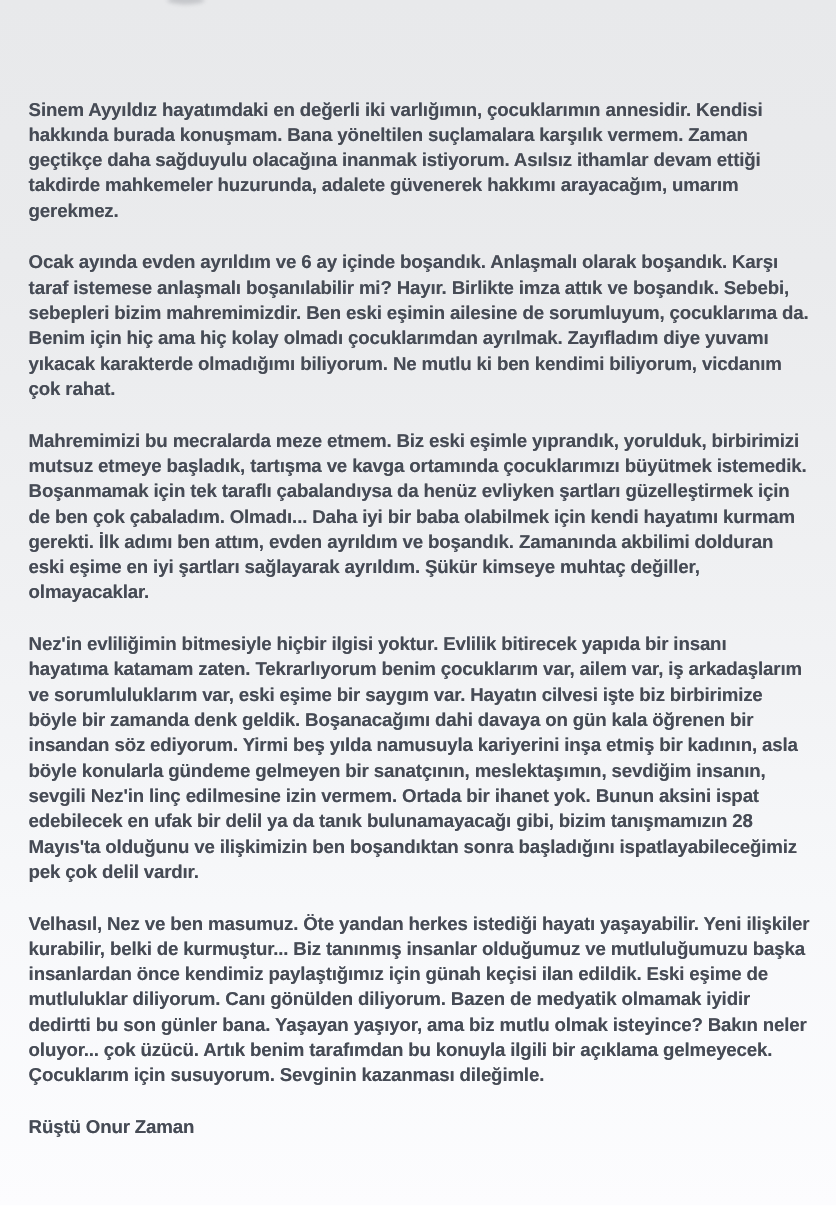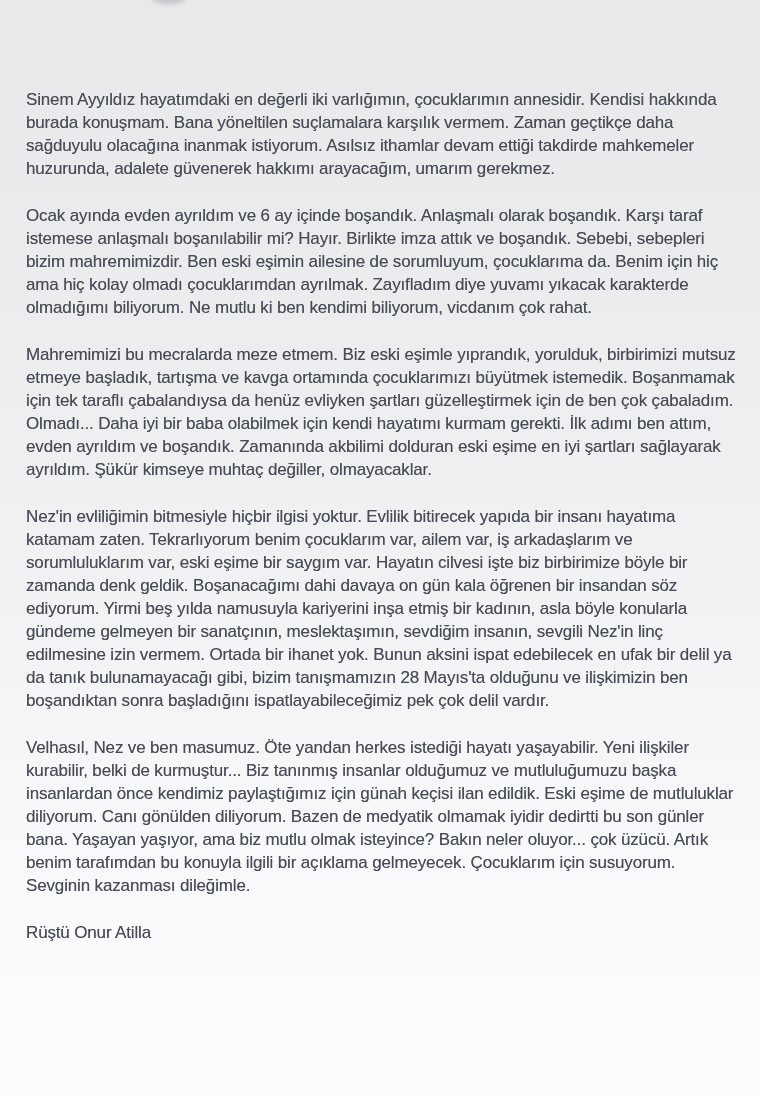--- a/index.html
+++ b/index.html
@@ -6,20 +6,21 @@
     margin: 0;
     padding: 0;
   }
   .page {
     position: relative;
     width: 760px;
     height: 1096px;
     overflow: hidden;
     background: linear-gradient(180deg, #e8e9eb 0%, #eaebed 22%, #f0f1f3 50%, #f7f8fa 75%, #fcfcfe 100%);
     font-family: "Liberation Sans", "DejaVu Sans", sans-serif;
+    font-weight: bold;
   }
   .artifact {
     position: absolute;
     top: -4px;
     left: 152px;
     width: 34px;
     height: 8px;
     border-radius: 50%;
     background: #9a9ca2;
     opacity: 0.45;
@@ -47,15 +48,15 @@
 <body>
 
 <div class="page">
   <div class="artifact"></div>
   <div class="content">
     <p>Sinem Ayyıldız hayatımdaki en değerli iki varlığımın, çocuklarımın annesidir. Kendisi hakkında burada konuşmam. Bana yöneltilen suçlamalara karşılık vermem. Zaman geçtikçe daha sağduyulu olacağına inanmak istiyorum. Asılsız ithamlar devam ettiği takdirde mahkemeler huzurunda, adalete güvenerek hakkımı arayacağım, umarım gerekmez.</p>
     <p>Ocak ayında evden ayrıldım ve 6 ay içinde boşandık. Anlaşmalı olarak boşandık. Karşı taraf istemese anlaşmalı boşanılabilir mi? Hayır. Birlikte imza attık ve boşandık. Sebebi, sebepleri bizim mahremimizdir. Ben eski eşimin ailesine de sorumluyum, çocuklarıma da. Benim için hiç ama hiç kolay olmadı çocuklarımdan ayrılmak. Zayıfladım diye yuvamı yıkacak karakterde olmadığımı biliyorum. Ne mutlu ki ben kendimi biliyorum, vicdanım çok rahat.</p>
     <p>Mahremimizi bu mecralarda meze etmem. Biz eski eşimle yıprandık, yorulduk, birbirimizi mutsuz etmeye başladık, tartışma ve kavga ortamında çocuklarımızı büyütmek istemedik. Boşanmamak için tek taraflı çabalandıysa da henüz evliyken şartları güzelleştirmek için de ben çok çabaladım. Olmadı... Daha iyi bir baba olabilmek için kendi hayatımı kurmam gerekti. İlk adımı ben attım, evden ayrıldım ve boşandık. Zamanında akbilimi dolduran eski eşime en iyi şartları sağlayarak ayrıldım. Şükür kimseye muhtaç değiller, olmayacaklar.</p>
     <p>Nez'in evliliğimin bitmesiyle hiçbir ilgisi yoktur. Evlilik bitirecek yapıda bir insanı hayatıma katamam zaten. Tekrarlıyorum benim çocuklarım var, ailem var, iş arkadaşlarım ve sorumluluklarım var, eski eşime bir saygım var. Hayatın cilvesi işte biz birbirimize böyle bir zamanda denk geldik. Boşanacağımı dahi davaya on gün kala öğrenen bir insandan söz ediyorum. Yirmi beş yılda namusuyla kariyerini inşa etmiş bir kadının, asla böyle konularla gündeme gelmeyen bir sanatçının, meslektaşımın, sevdiğim insanın, sevgili Nez'in linç edilmesine izin vermem. Ortada bir ihanet yok. Bunun aksini ispat edebilecek en ufak bir delil ya da tanık bulunamayacağı gibi, bizim tanışmamızın 28 Mayıs'ta olduğunu ve ilişkimizin ben boşandıktan sonra başladığını ispatlayabileceğimiz pek çok delil vardır.</p>
     <p>Velhasıl, Nez ve ben masumuz. Öte yandan herkes istediği hayatı yaşayabilir. Yeni ilişkiler kurabilir, belki de kurmuştur... Biz tanınmış insanlar olduğumuz ve mutluluğumuzu başka insanlardan önce kendimiz paylaştığımız için günah keçisi ilan edildik. Eski eşime de mutluluklar diliyorum. Canı gönülden diliyorum. Bazen de medyatik olmamak iyidir dedirtti bu son günler bana. Yaşayan yaşıyor, ama biz mutlu olmak isteyince? Bakın neler oluyor... çok üzücü. Artık benim tarafımdan bu konuyla ilgili bir açıklama gelmeyecek. Çocuklarım için susuyorum. Sevginin kazanması dileğimle.</p>
-    <p class="signature">Rüştü Onur Atilla</p>
+    <p class="signature">Rüştü Onur Zaman</p>
   </div>
 </div>
 
 </body></html>

